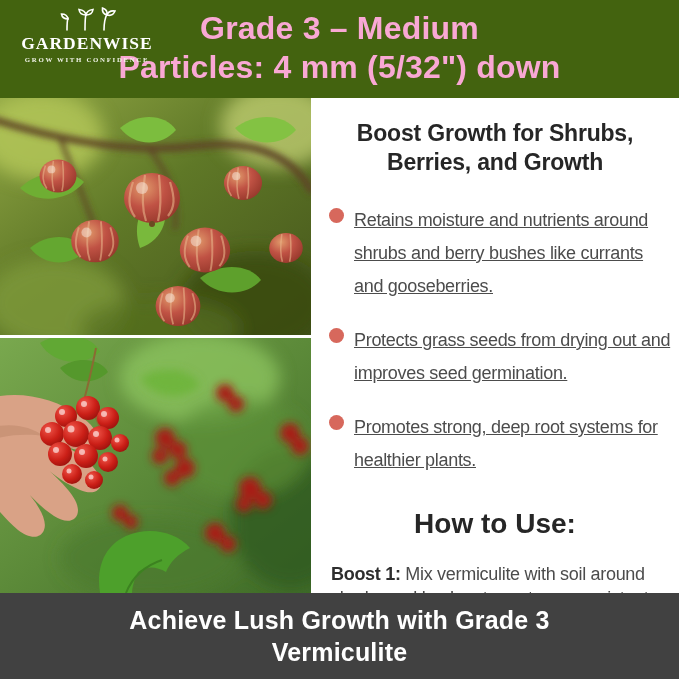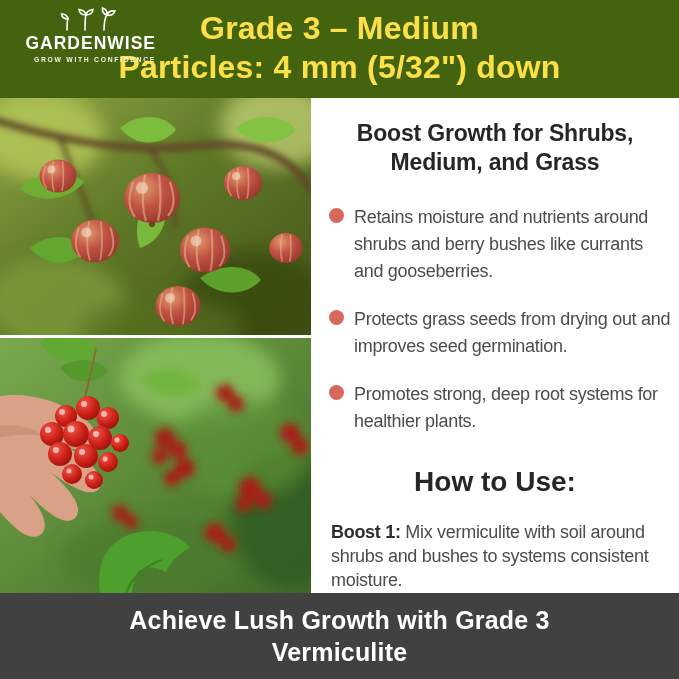--- a/index.html
+++ b/index.html
@@ -7,31 +7,31 @@
     position:relative;width:679px;height:679px;overflow:hidden;
     background:#ffffff;font-family:"Liberation Sans",sans-serif;
     -webkit-font-smoothing:antialiased;
   }
   
   .header{
     position:absolute;top:0;left:0;width:679px;height:98px;
     background:#43630f;z-index:3;
   }
   .brand{
-    position:absolute;left:18px;top:6px;width:138px;text-align:right;color:#ffffff;
+    position:absolute;left:18px;top:6px;width:138px;text-align:center;color:#ffffff;font-family:Liberation Serif, serif;
   }
   .brand .sprouts{display:block;margin:0 auto 1px auto;}
   .brand-name{
     font-size:17.5px;font-weight:700;letter-spacing:1px;line-height:20px;color:#ffffff;
   }
   .brand-tagline{
     font-size:6.8px;font-weight:700;letter-spacing:1.7px;margin-top:3px;color:#f2f4ea;
   }
   .header-title{
-    position:absolute;left:0;top:9px;width:679px;text-align:center;color:#fde047;
+    position:absolute;left:0;top:9px;width:679px;text-align:center;color:#f9a8d4;
   }
   .header-title .line{
     font-size:32px;line-height:39px;font-weight:800;letter-spacing:.2px;
   }
   
   .photos{position:absolute;left:0;top:98px;width:311px;height:495px;background:#e8e8e8;}
   .photo{display:block;width:311px;}
   .photo svg{display:block;}
   .photo-divider{height:3px;background:#ffffff;}
   
@@ -43,21 +43,21 @@
     width:330px;margin:21px auto 0 auto;text-align:center;
     font-size:23px;line-height:29px;font-weight:800;color:#262626;letter-spacing:-.2px;
   }
   .bullets{margin:27px 8px 0 18px;padding:0;list-style:none;}
   .bullet{display:flex;align-items:flex-start;margin-bottom:21px;}
   .bullet-dot{
     flex:0 0 15px;width:15px;height:15px;border-radius:50%;
     background:#d7685c;margin:4px 10px 0 0;
   }
   .bullet-text{
-    font-size:18px;line-height:27px;color:#4c4c4c;letter-spacing:-.3px;
+    font-size:18px;line-height:33px;color:#4c4c4c;letter-spacing:-.3px;text-decoration:underline;
   }
   .how-to-heading{
     margin-top:31px;text-align:center;
     font-size:28px;font-weight:800;color:#262626;
   }
   .options{margin:22px 10px 0 20px;}
   .option{font-size:18px;line-height:24px;color:#4c4c4c;letter-spacing:-.3px;margin-bottom:23px;}
   .option b{color:#2e2e2e;font-weight:800;}
   
   .footer{
@@ -301,21 +301,21 @@
         </g>
 
         <path d="M100,255 C96,230 104,208 126,198 C150,188 176,194 190,210 C178,216 170,224 166,234
                  C156,228 146,228 138,234 C134,242 132,250 132,255 Z" fill="#4da02b"></path>
         <path d="M126,255 C132,240 144,228 162,222" stroke="#3c8220" stroke-width="2" fill="none"></path>
       </svg>
     </div>
   </div>
 
   <div class="content">
-    <div class="content-heading">Boost Growth for Shrubs, Medium, and Grass</div>
+    <div class="content-heading">Boost Growth for Shrubs, Berries, and Growth</div>
 
     <ul class="bullets">
       <li class="bullet">
         <span class="bullet-dot"></span>
         <span class="bullet-text">Retains moisture and nutrients around shrubs and berry bushes like currants and gooseberries.</span>
       </li>
       <li class="bullet">
         <span class="bullet-dot"></span>
         <span class="bullet-text">Protects grass seeds from drying out and improves seed germination.</span>
       </li>

